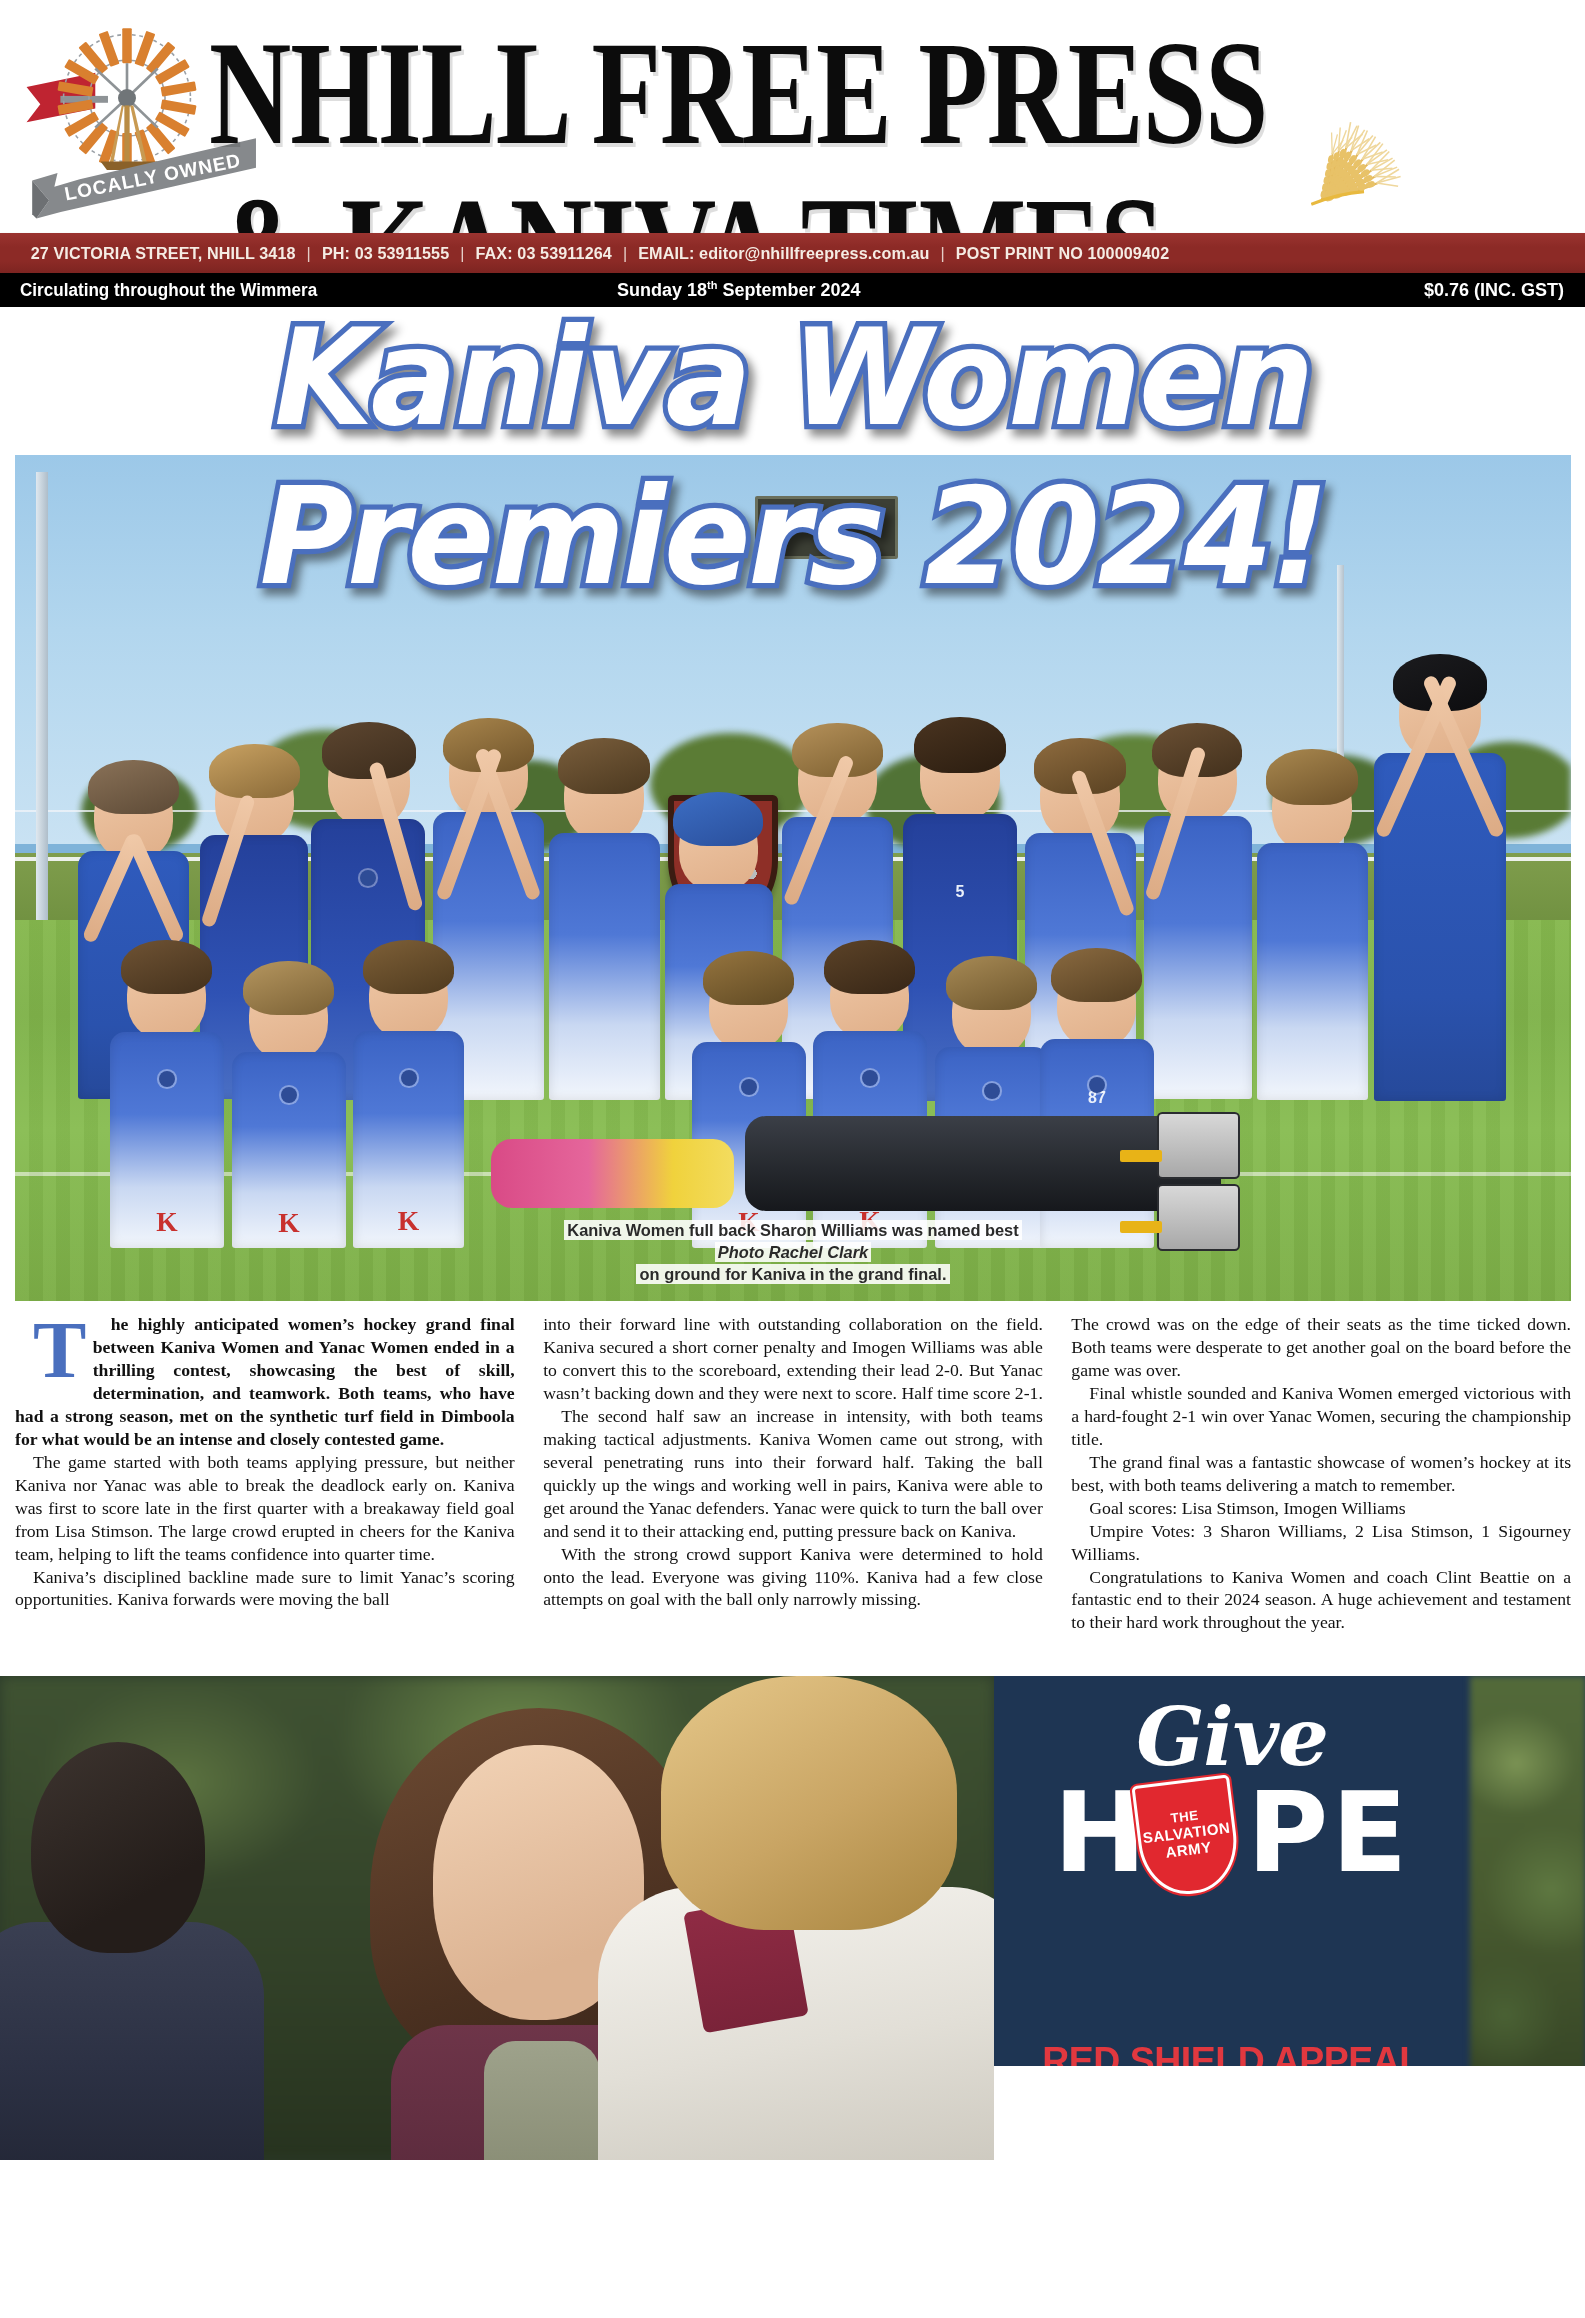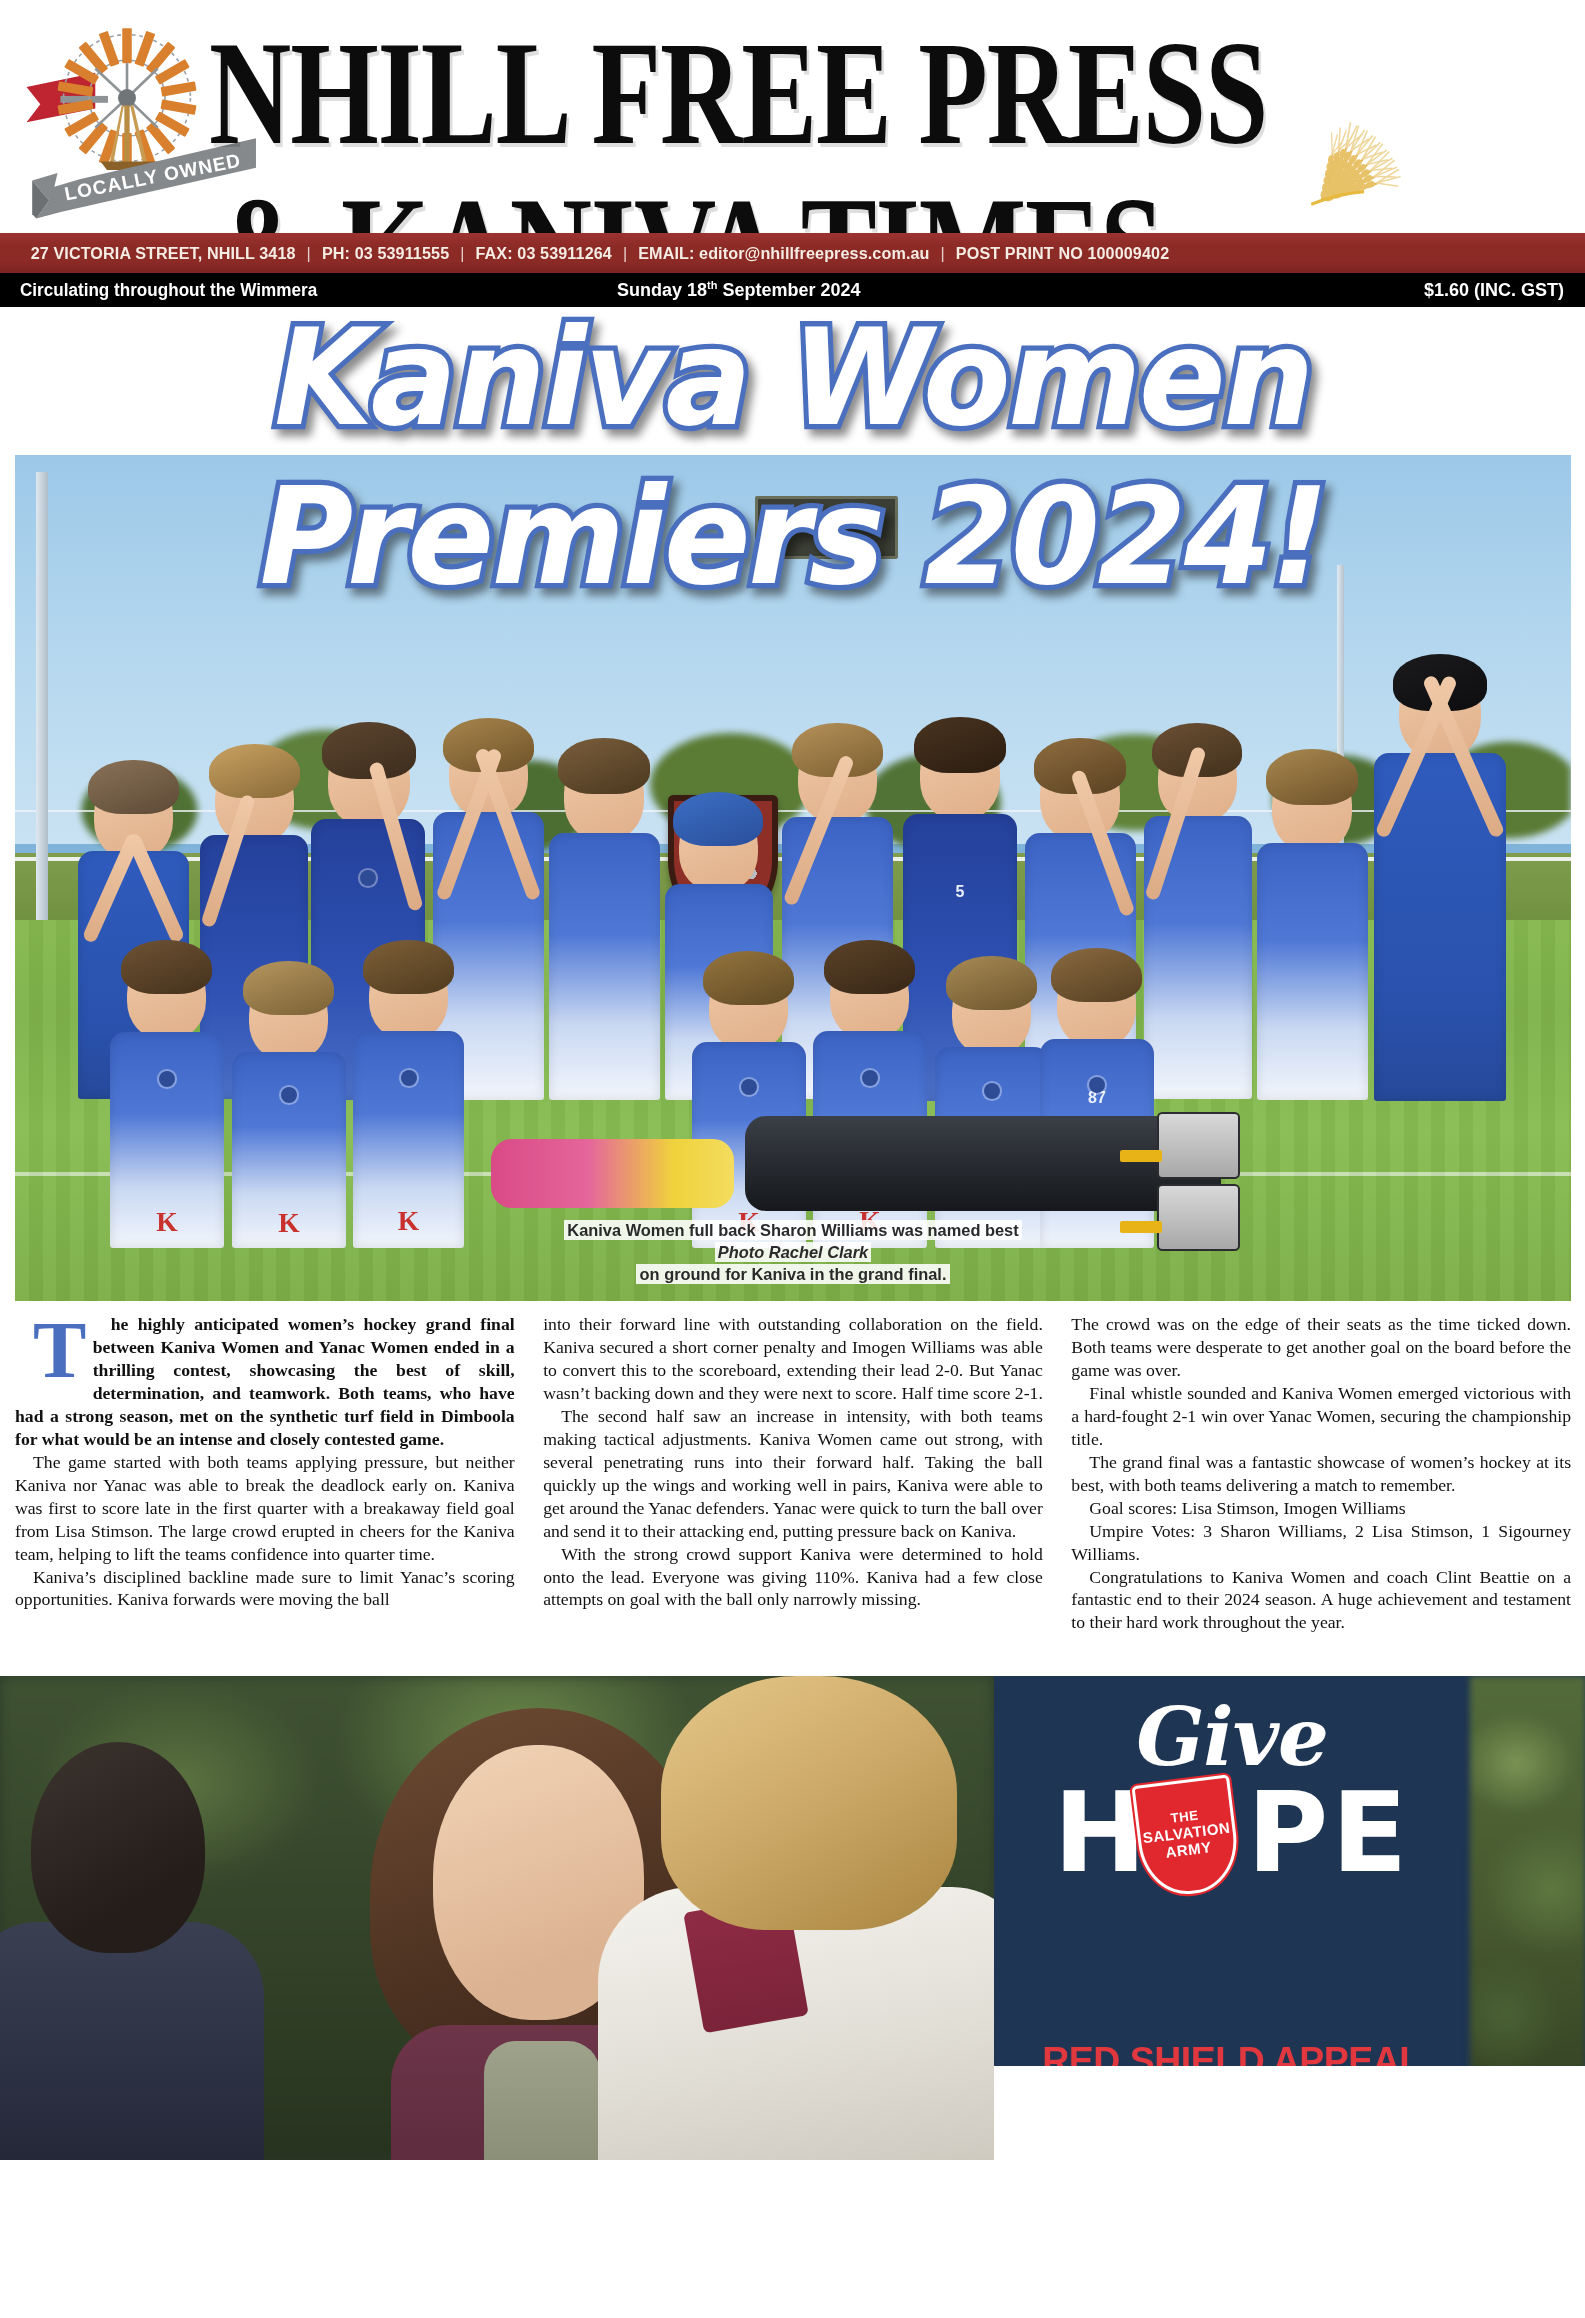--- a/index.html
+++ b/index.html
@@ -761,21 +761,21 @@
     <span class="sep">|</span>
     <span>POST PRINT NO 100009402</span>
   </div>
 </div>
 
 <div class="date-bar">
   <div class="left">Circulating throughout the Wimmera</div>
   <div class="center">
     <span>Sunday 18</span><sup>th</sup><span> September 2024</span>
   </div>
-  <div class="right">$1.60 (INC. GST)</div>
+  <div class="right">$0.76 (INC. GST)</div>
 </div>
 
 <div class="hero">
 
   <div class="headline">
     <div class="hl-line hl-line-1">Kaniva Women</div>
     <div class="hl-line hl-line-2">Premiers 2024!</div>
   </div>
 
   <div class="photo-frame">

